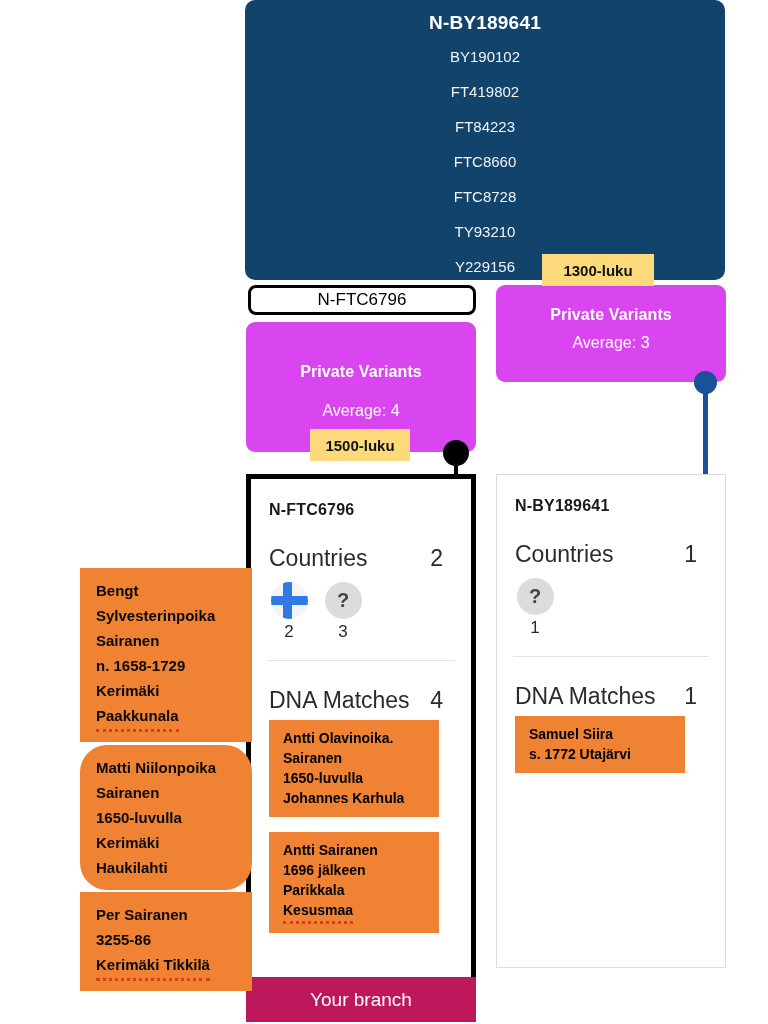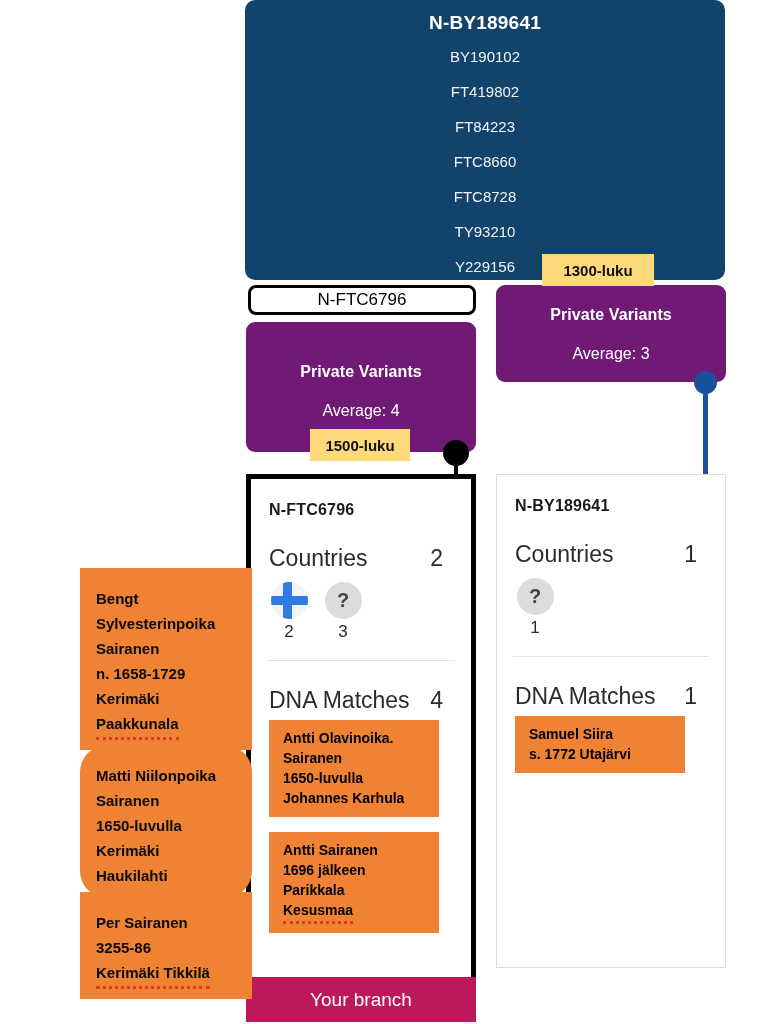--- a/index.html
+++ b/index.html
@@ -58,21 +58,21 @@
     align-items: center;
     justify-content: center;
     font-size: 17px;
     color: #000000;
     z-index: 6;
   }
 
   
   .pv {
     position: absolute;
-    background: #701a75;
+    background: #d946ef;
     border-radius: 9px;
     box-sizing: border-box;
     text-align: center;
     z-index: 3;
   }
   .pv-left  { left: 246px; top: 322px; width: 230px; height: 130px; }
   .pv-right { left: 496px; top: 285px; width: 230px; height: 97px; }
   .pv .pv-title {
     color: #ffffff;
     font-size: 16px;
@@ -80,21 +80,21 @@
     letter-spacing: .1px;
   }
   .pv .pv-avg {
     color: #ffffff;
     font-size: 16px;
     font-weight: 400;
   }
   .pv-left .pv-title  { margin-top: 41px; }
   .pv-left .pv-avg    { margin-top: 21px; }
   .pv-right .pv-title { margin-top: 21px; }
-  .pv-right .pv-avg   { margin-top: 21px; }
+  .pv-right .pv-avg   { margin-top: 10px; }
 
   
   .era-badge {
     position: absolute;
     background: #fcd97a;
     color: #111111;
     font-size: 15px;
     font-weight: 600;
     display: flex;
     align-items: center;
@@ -262,21 +262,21 @@
   }
 
   
   .note {
     position: absolute;
     background: #ef8233;
     color: #0a0a0a;
     font-size: 15px;
     font-weight: 600;
     line-height: 25px;
-    padding: 18px 8px 10px 16px;
+    padding: 10px 8px 10px 16px;
     box-sizing: border-box;
     z-index: 10;
   }
   .note .ln { display: block; white-space: nowrap; }
   .note-1 { left: 80px; top: 568px; width: 172px; }
   .note-2 { left: 80px; top: 745px; width: 172px; border-radius: 27px; }
   .note-3 { left: 80px; top: 892px; width: 172px; }
 
   
   .sq {

